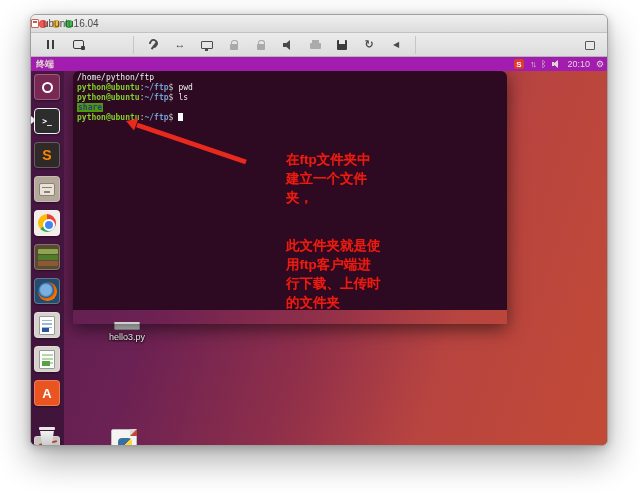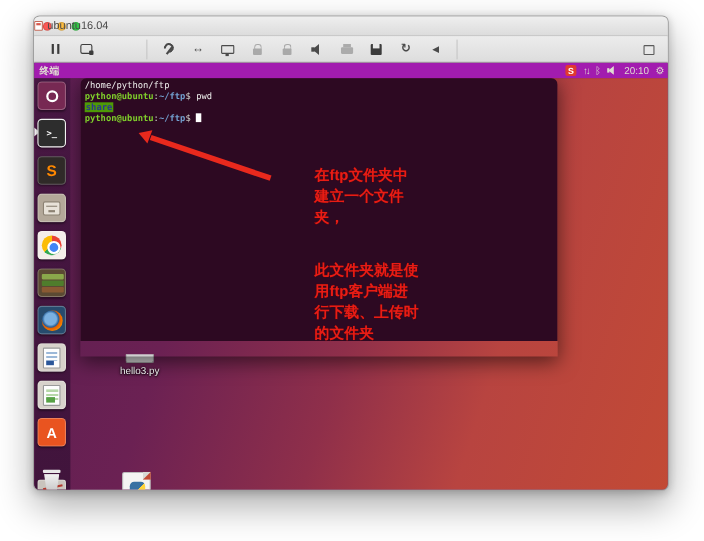--- a/index.html
+++ b/index.html
@@ -267,20 +267,23 @@
 
       <div class="term">
         <div class="term-body">
           <div>
             <span>/home/python/ftp</span>
           </div>
           <div>
             <span class="tg">python@ubuntu</span><span class="tw">:</span><span class="tb2">~/ftp</span><span class="tw">$</span><span class="cmd">pwd</span>
           </div>
           <div>
+            <span class="tg">python@ubuntu</span><span class="tw">:</span><span class="tb2">~/ftp</span><span class="tw">$</span><span class="cmd">ls</span>
+          </div>
+          <div>
             <span class="dirhl">share</span>
           </div>
           <div>
             <span class="tg">python@ubuntu</span><span class="tw">:</span><span class="tb2">~/ftp</span><span class="tw">$</span><span class="cursor"></span>
           </div>
         </div>
       </div>
 
       <div class="annotation">
         <div class="blk1">在ftp文件夹中

